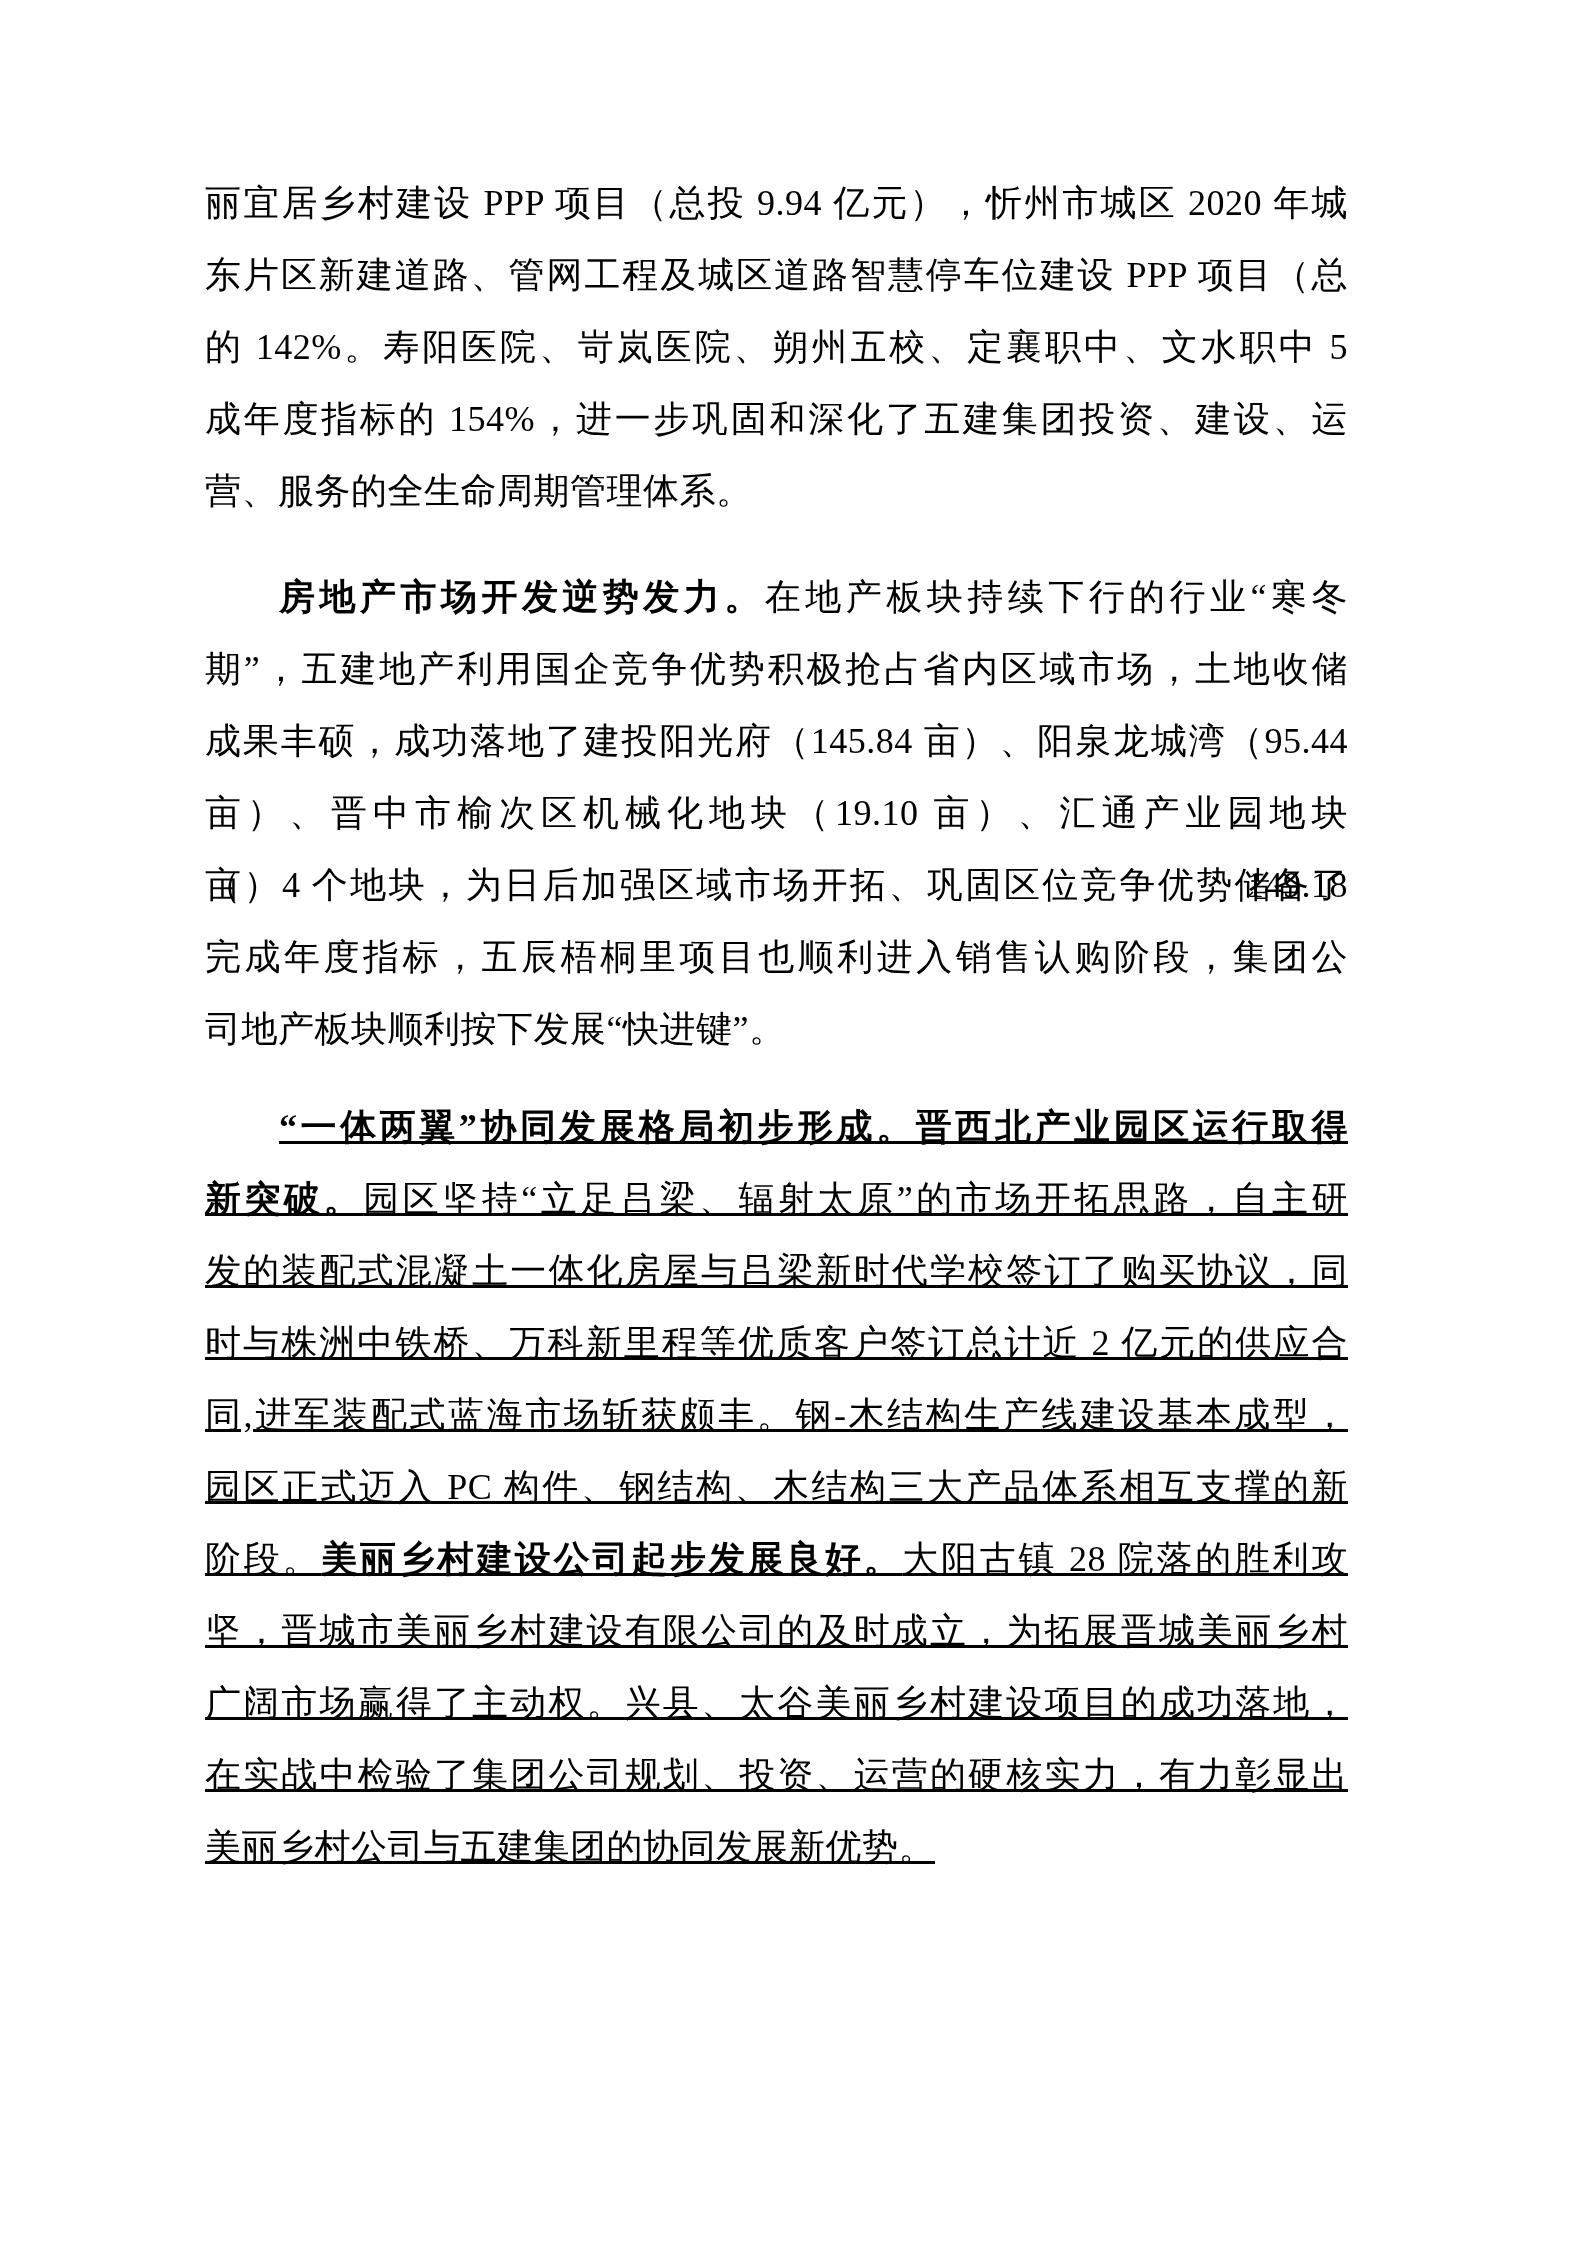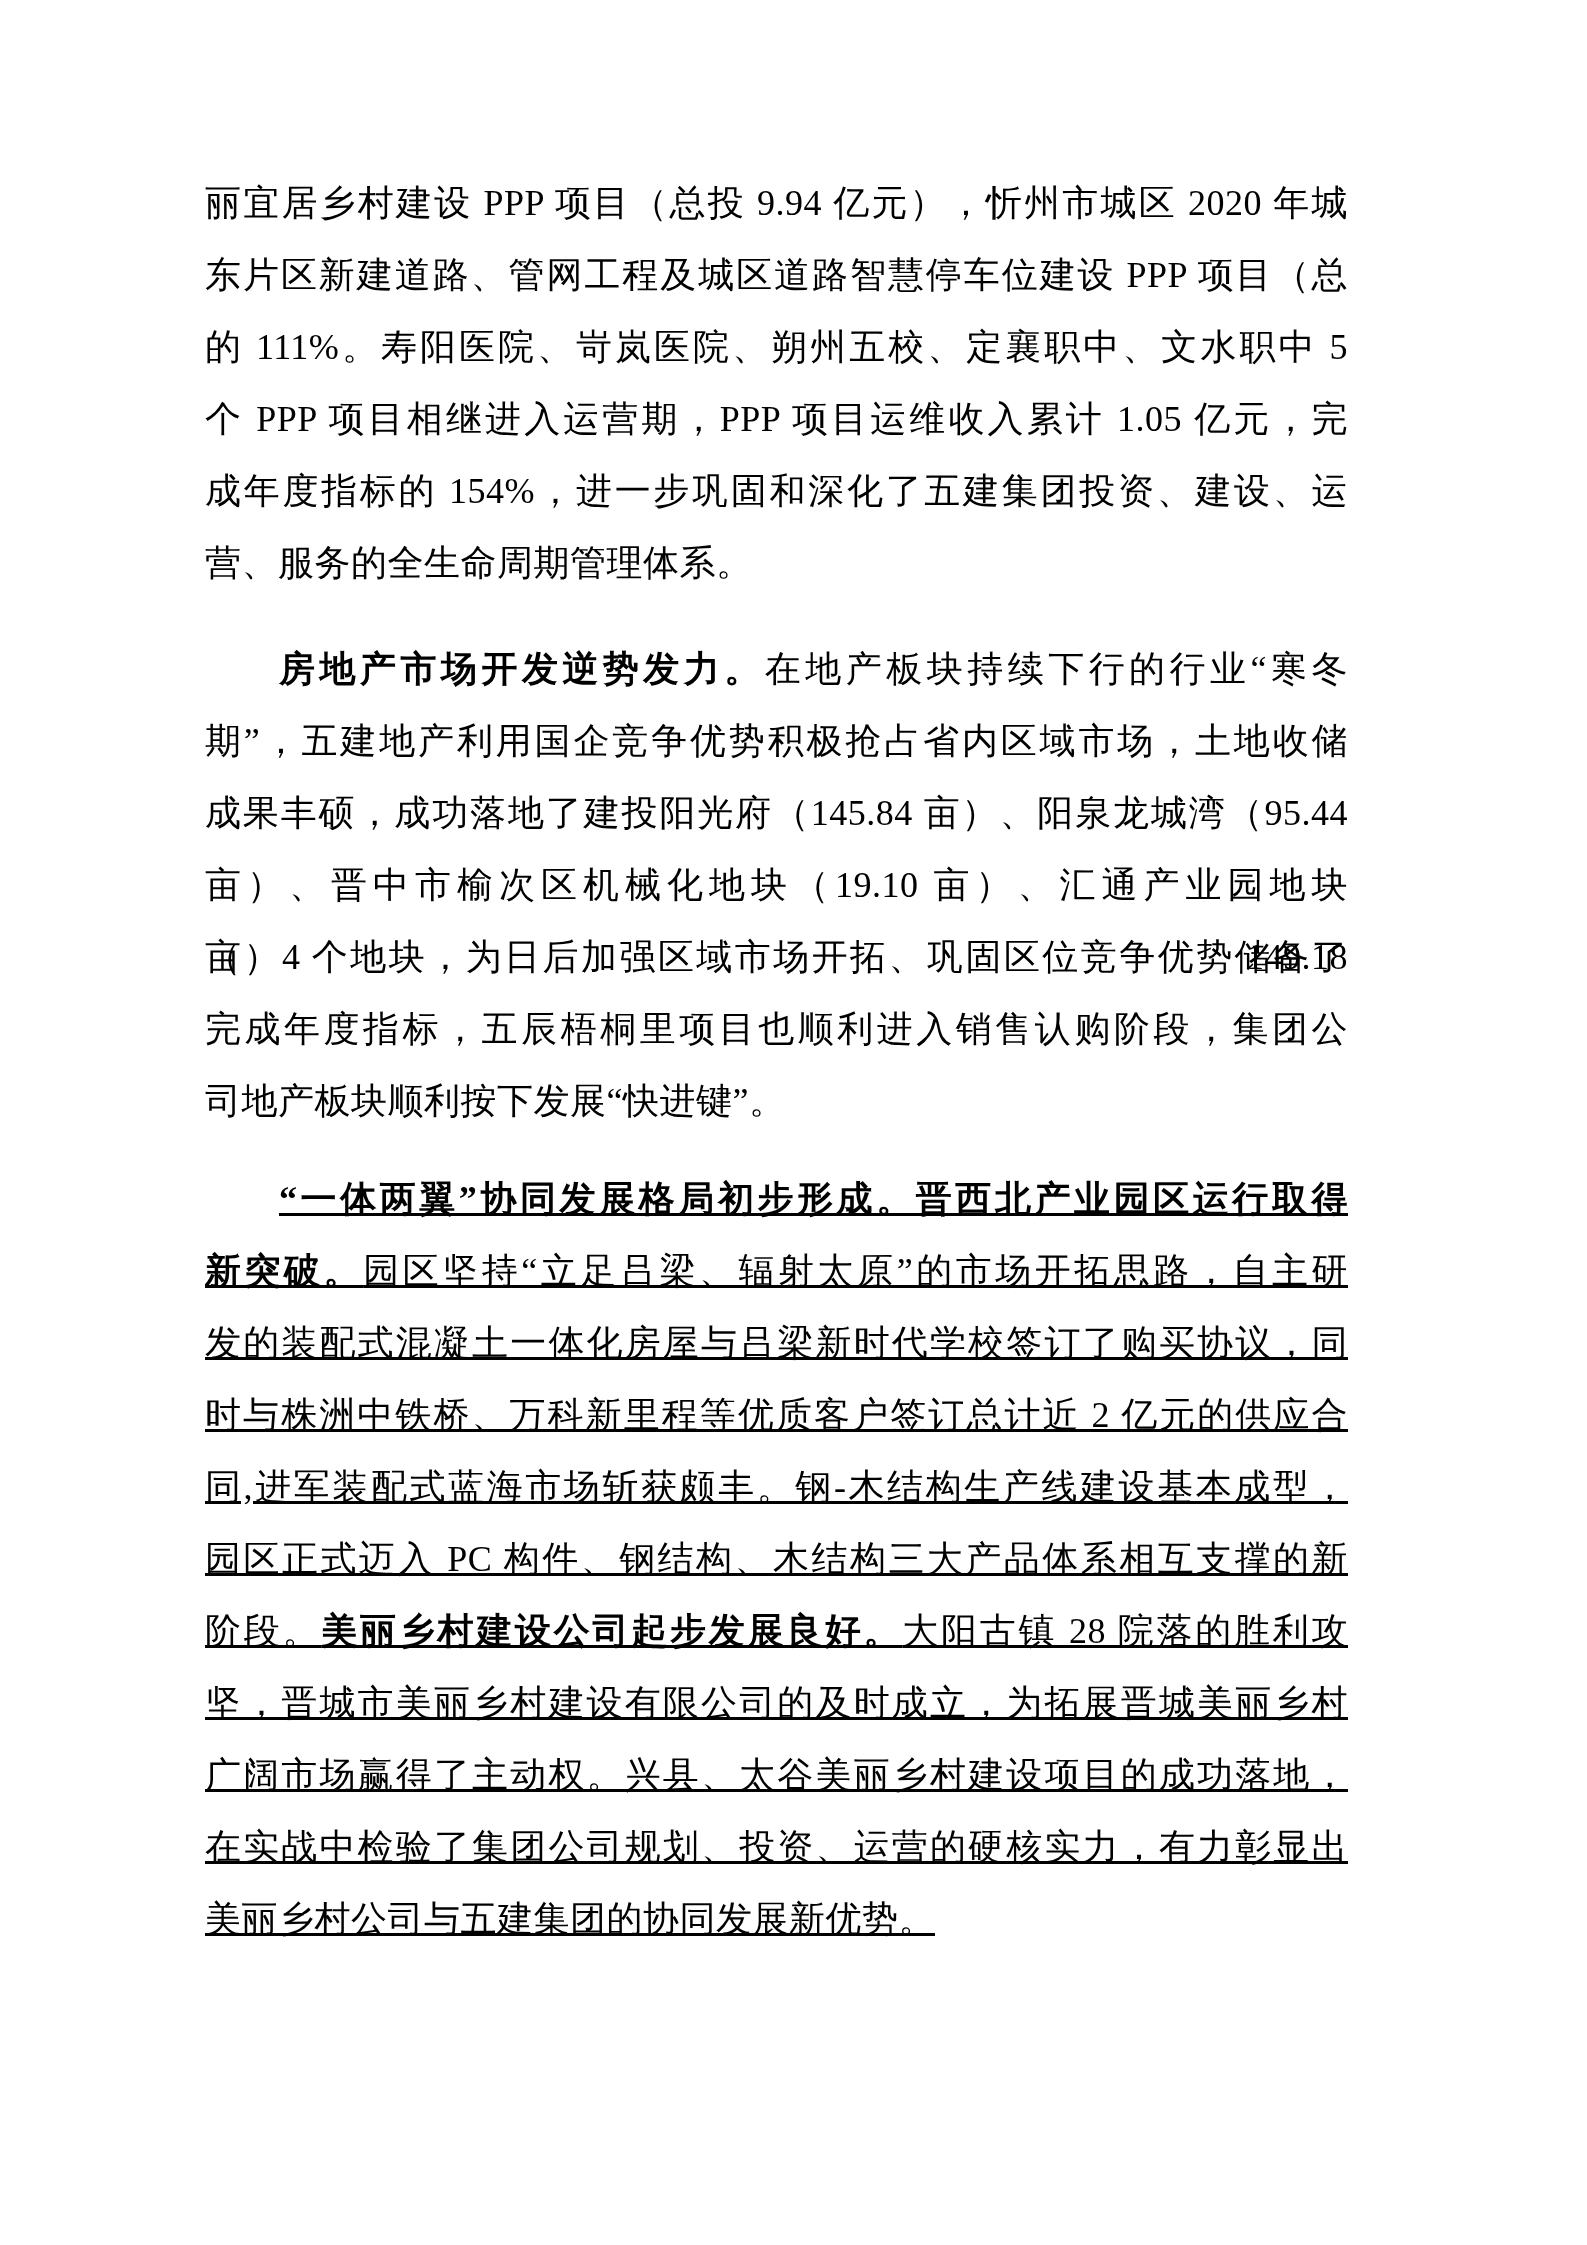--- a/index.html
+++ b/index.html
@@ -42,22 +42,21 @@
   .bold { font-weight: 700; }
 </style>
 </head>
 <body>
 
 <div class="page">
   <div class="text-block">
       <div class="paragraph">
         <div class="line" style=""><span>丽宜居乡村建设 PPP 项目（总投 9.94 亿元），忻州市城区 2020 年城</span></div>
         <div class="line" style=""><span>东片区新建道路、管网工程及城区道路智慧停车位建设 PPP 项目（总</span></div>
-        <div class="line" style=""><span>的 111%。寿阳医院、岢岚医院、朔州五校、定襄职中、文水职中 5</span></div>
-        <div class="line" style=""><span>个 PPP 项目相继进入运营期，PPP 项目运维收入累计 1.05 亿元，完</span></div>
+        <div class="line" style=""><span>的 142%。寿阳医院、岢岚医院、朔州五校、定襄职中、文水职中 5</span></div>
         <div class="line" style=""><span>成年度指标的 154%，进一步巩固和深化了五建集团投资、建设、运</span></div>
         <div class="line last" style=""><span>营、服务的全生命周期管理体系。</span></div>
       </div>
       <div class="paragraph">
         <div class="line indent" style=""><span class="bold">房地产市场开发逆势发力。</span><span>在地产板块持续下行的行业“寒冬</span></div>
         <div class="line" style=""><span>期”，五建地产利用国企竞争优势积极抢占省内区域市场，土地收储</span></div>
         <div class="line" style=""><span>成果丰硕，成功落地了建投阳光府（145.84 亩）、阳泉龙城湾（95.44</span></div>
         <div class="line" style=""><span>亩）、晋中市榆次区机械化地块（19.10 亩）、汇通产业园地块（149.18</span></div>
         <div class="line" style=""><span>亩）4 个地块，为日后加强区域市场开拓、巩固区位竞争优势储备了</span></div>
         <div class="line" style=""><span>完成年度指标，五辰梧桐里项目也顺利进入销售认购阶段，集团公</span></div>

